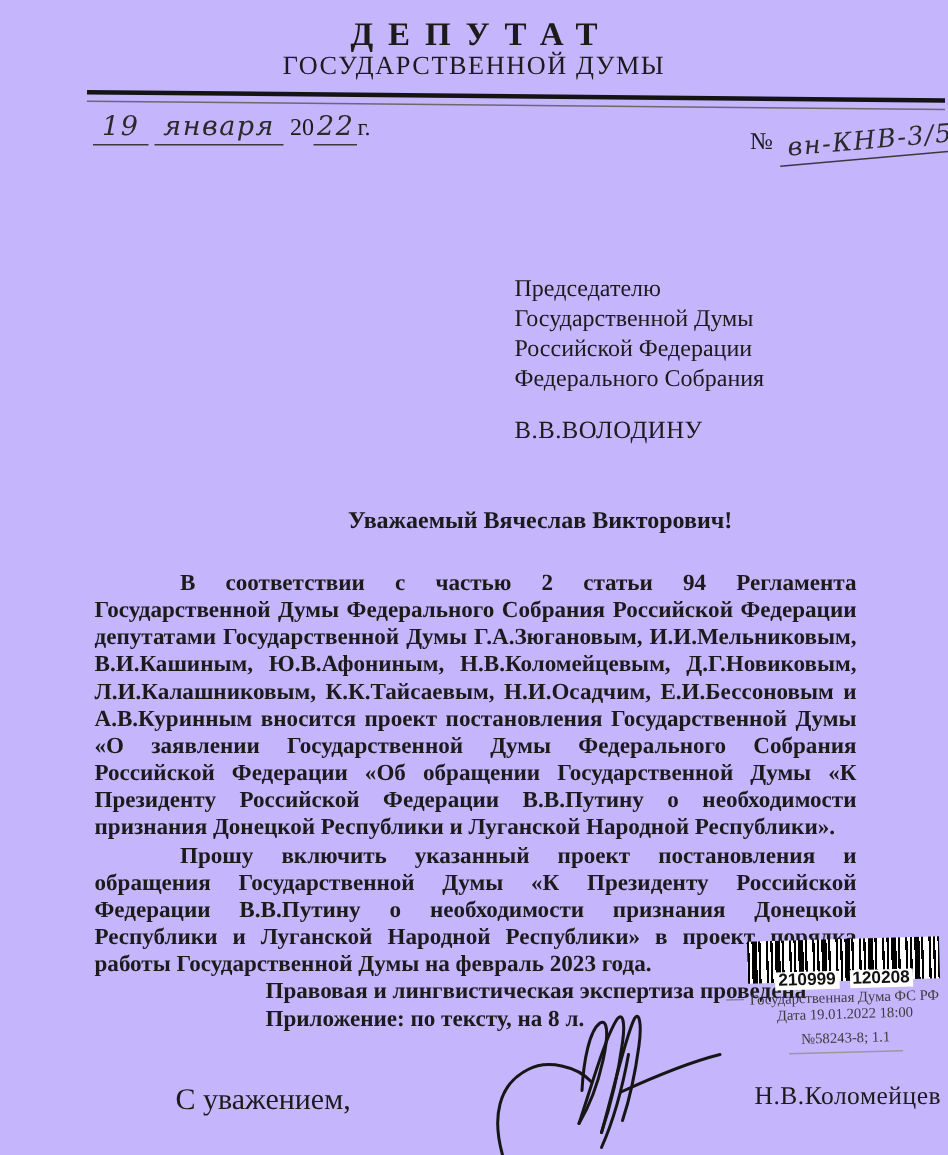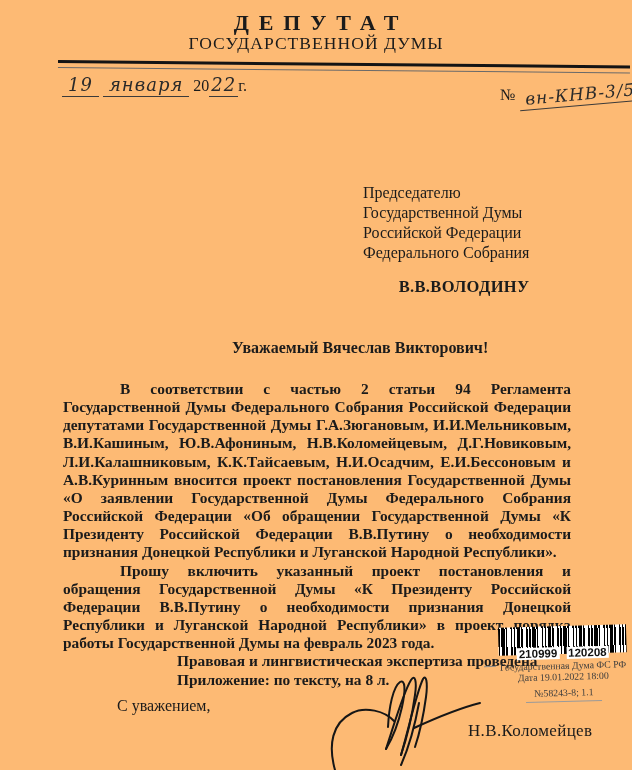--- a/index.html
+++ b/index.html
@@ -1,18 +1,18 @@
 <!DOCTYPE html>
 <html lang="ru"><head>
 <meta charset="utf-8">
 <style>
   html,body{margin:0;padding:0;background:#ffffff;}
   #page{
     position:relative;width:632px;height:770px;overflow:hidden;
-    background:#fdba74;color:#1b1b1b;
+    background:#c4b5fd;color:#1b1b1b;
     font-family:"Liberation Serif",serif;
   }
   
   .lh-title{
     position:absolute;top:10px;left:0;width:632px;text-align:center;
     font-size:22px;font-weight:bold;letter-spacing:0.45em;text-indent:0.45em;
   }
   .lh-subtitle{
     position:absolute;top:33px;left:0;width:632px;text-align:center;
     font-size:17.5px;letter-spacing:0.06em;
@@ -25,34 +25,34 @@
   
   .dateline{position:absolute;top:74px;left:62px;font-size:16px;white-space:nowrap;}
   .hand{
     font-family:"DejaVu Serif",serif;font-style:italic;font-size:18px;color:#2a2a2a;
     letter-spacing:1px;
   }
   .uline{border-bottom:1.2px solid #3a3a3a;padding:0 6px 1px 6px;display:inline-block;}
   .refline{position:absolute;top:84px;left:500px;font-size:16px;white-space:nowrap;}
   .refline .hand{transform:rotate(-5deg);font-size:17px;}
   
-  .addressee{position:absolute;top:183px;left:363px;font-size:16px;line-height:20px;}
-  .addressee .name{font-weight:bold;margin-top:14px;font-size:16.5px;letter-spacing:0.02em;text-align:right;}
+  .addressee{position:absolute;top:183px;left:343px;font-size:16px;line-height:20px;}
+  .addressee .name{font-weight:normal;margin-top:14px;font-size:16.5px;letter-spacing:0.02em;}
   
   .salutation{position:absolute;top:339px;left:232px;font-size:16px;font-weight:bold;white-space:nowrap;font-family:Liberation Serif, serif;}
   
   .bodytext{
     position:absolute;top:380px;left:63px;width:508px;
     font-size:15.4px;line-height:18.15px;text-align:justify;font-weight:bold;
   }
   .bodytext p{margin:0;text-indent:57px;}
   .plainline{margin:0;padding-left:57px;text-align:left;}
   
-  .regards{position:absolute;top:697px;left:117px;font-size:16px;text-align:center;}
-  .signer{position:absolute;top:721px;left:468px;font-size:17px;letter-spacing:0.02em;}
+  .regards{position:absolute;top:722px;left:117px;font-size:20px;text-align:center;}
+  .signer{position:absolute;top:721px;left:503px;font-size:17px;letter-spacing:0.02em;}
   .signature{position:absolute;top:675px;left:330px;}
   
   .stamp{
     position:absolute;top:626px;left:496px;width:134px;
     transform:rotate(-1.6deg);color:#3d3d3d;text-align:center;
   }
   .barcode{
     height:28px;margin:0 3px;
     background:
       repeating-linear-gradient(90deg,

